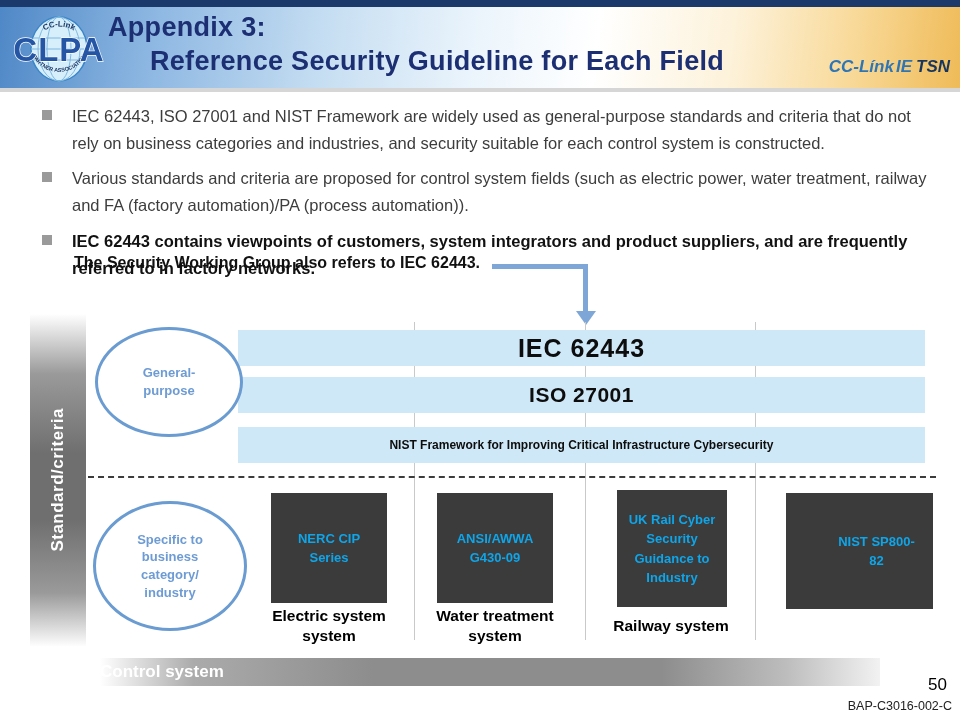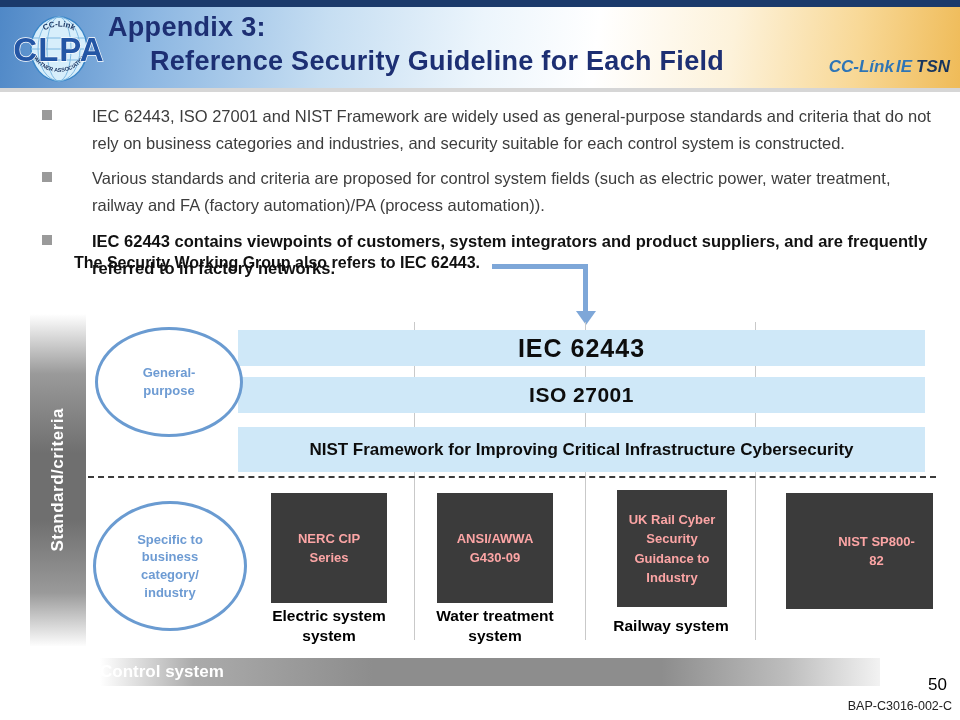--- a/index.html
+++ b/index.html
@@ -17,21 +17,21 @@
   }
   .logo { position:absolute; left:12px; top:4px; }
   .title1 { position:absolute; left:108px; top:5px;  font-size:27px; font-weight:bold; color:#1d2f73; letter-spacing:0.3px; }
   .title2 { position:absolute; left:150px; top:39px; font-size:27px; font-weight:bold; color:#1d2f73; letter-spacing:0.3px; }
   .brand { position:absolute; right:10px; top:50px; font-style:italic; font-size:17px; white-space:nowrap; }
   .brand .b1 { color:#2e75b6; font-weight:600; }
   .brand .b2 { color:#2e75b6; font-weight:800; padding-left:2px; }
   .brand .b3 { color:#17355e; font-weight:800; padding-left:4px; }
   
   .bullets { position:absolute; left:42px; top:103px; width:892px; list-style:none; margin:0; padding:0; }
-  .bullets li { display:flex; margin-bottom:9px;gap:20px; }
+  .bullets li { display:flex; margin-bottom:9px; }
   .bullet-marker { flex:0 0 10px; width:10px; height:10px; background:#9a9a9a; margin:7px 20px 0 0; }
   .bullet-text { font-size:16.5px; line-height:1.62; color:#3d3d3d; width:856px; }
   .bullets li.bold .bullet-text { font-weight:bold; color:#111111; }
   .note { position:absolute; left:74px; top:254px; font-size:16px; font-weight:bold; color:#111111; white-space:nowrap; }
   
   .arrow-h { position:absolute; left:492px; top:264px; width:96px; height:5px; background:#7ea7d8; }
   .arrow-v { position:absolute; left:583px; top:264px; width:5px; height:48px; background:#7ea7d8; }
   .arrow-head { position:absolute; left:576px; top:311px; width:0; height:0;
     border-left:10px solid transparent; border-right:10px solid transparent; border-top:14px solid #7ea7d8; }
   
@@ -42,35 +42,35 @@
   }
   .sidebar span { writing-mode:vertical-rl; transform:rotate(180deg); color:#ffffff; font-weight:bold; font-size:17px; letter-spacing:0.5px; }
   .vline { position:absolute; top:322px; height:318px; width:1px; background:#c9c9c9; z-index:0; }
   .vl1 { left:414px; } .vl2 { left:585px; } .vl3 { left:755px; }
   .bar {
     position:absolute; left:238px; width:687px; background:#cfe8f8; z-index:2;
     display:flex; align-items:center; justify-content:center; font-weight:bold; color:#0d0d0d; text-align:center;
   }
   .bar1 { top:330px; height:36px; font-size:25px; letter-spacing:1px; }
   .bar2 { top:377px; height:36px; font-size:21px; letter-spacing:0.5px; }
-  .bar3 { top:427px; height:45px; font-size:17px; }
+  .bar3 { top:427px; height:36px; font-size:12px; }
   .dashline { position:absolute; left:88px; top:476px; width:848px; border-top:2px dashed #3c3c3c; z-index:1; }
   .oval {
     position:absolute; border:3.5px solid #6a9bd1; border-radius:50%; background:#ffffff; z-index:3;
     display:flex; align-items:center; justify-content:center; text-align:center;
     color:#6d9bd3; font-weight:bold; font-size:13px; line-height:1.35;
   }
   .oval-general  { left:95px; top:327px; width:142px; height:104px; }
   .oval-general  span { width:95px; }
   .oval-specific { left:93px; top:501px; width:148px; height:124px; }
   .oval-specific span { width:108px; }
   .darkbox {
     position:absolute; background:#3b3b3b; z-index:2;
     display:flex; align-items:center; justify-content:center; text-align:center;
-    color:#fca5a5; font-weight:bold; font-size:13px; line-height:1.5;
+    color:#0ea5e9; font-weight:bold; font-size:13px; line-height:1.5;
   }
   .box1 { left:271px; top:493px; width:116px; height:110px; } .box1 span { width:85px; }
   .box2 { left:437px; top:493px; width:116px; height:110px; } .box2 span { width:96px; }
   .box3 { left:617px; top:490px; width:110px; height:117px; } .box3 span { width:88px; }
   .box4 { left:786px; top:493px; width:113px; height:116px;padding-left:34px; } .box4 span { width:80px; }
   .syslabel { position:absolute; font-weight:bold; color:#000000; font-size:15.5px; text-align:center; line-height:1.28; z-index:2; }
   .lab1 { left:249px; top:606px; width:160px; }
   .lab2 { left:415px; top:606px; width:160px; }
   .lab3 { left:591px; top:616px; width:160px; }
   .lab4 { left:763px; top:617px; width:160px; }

